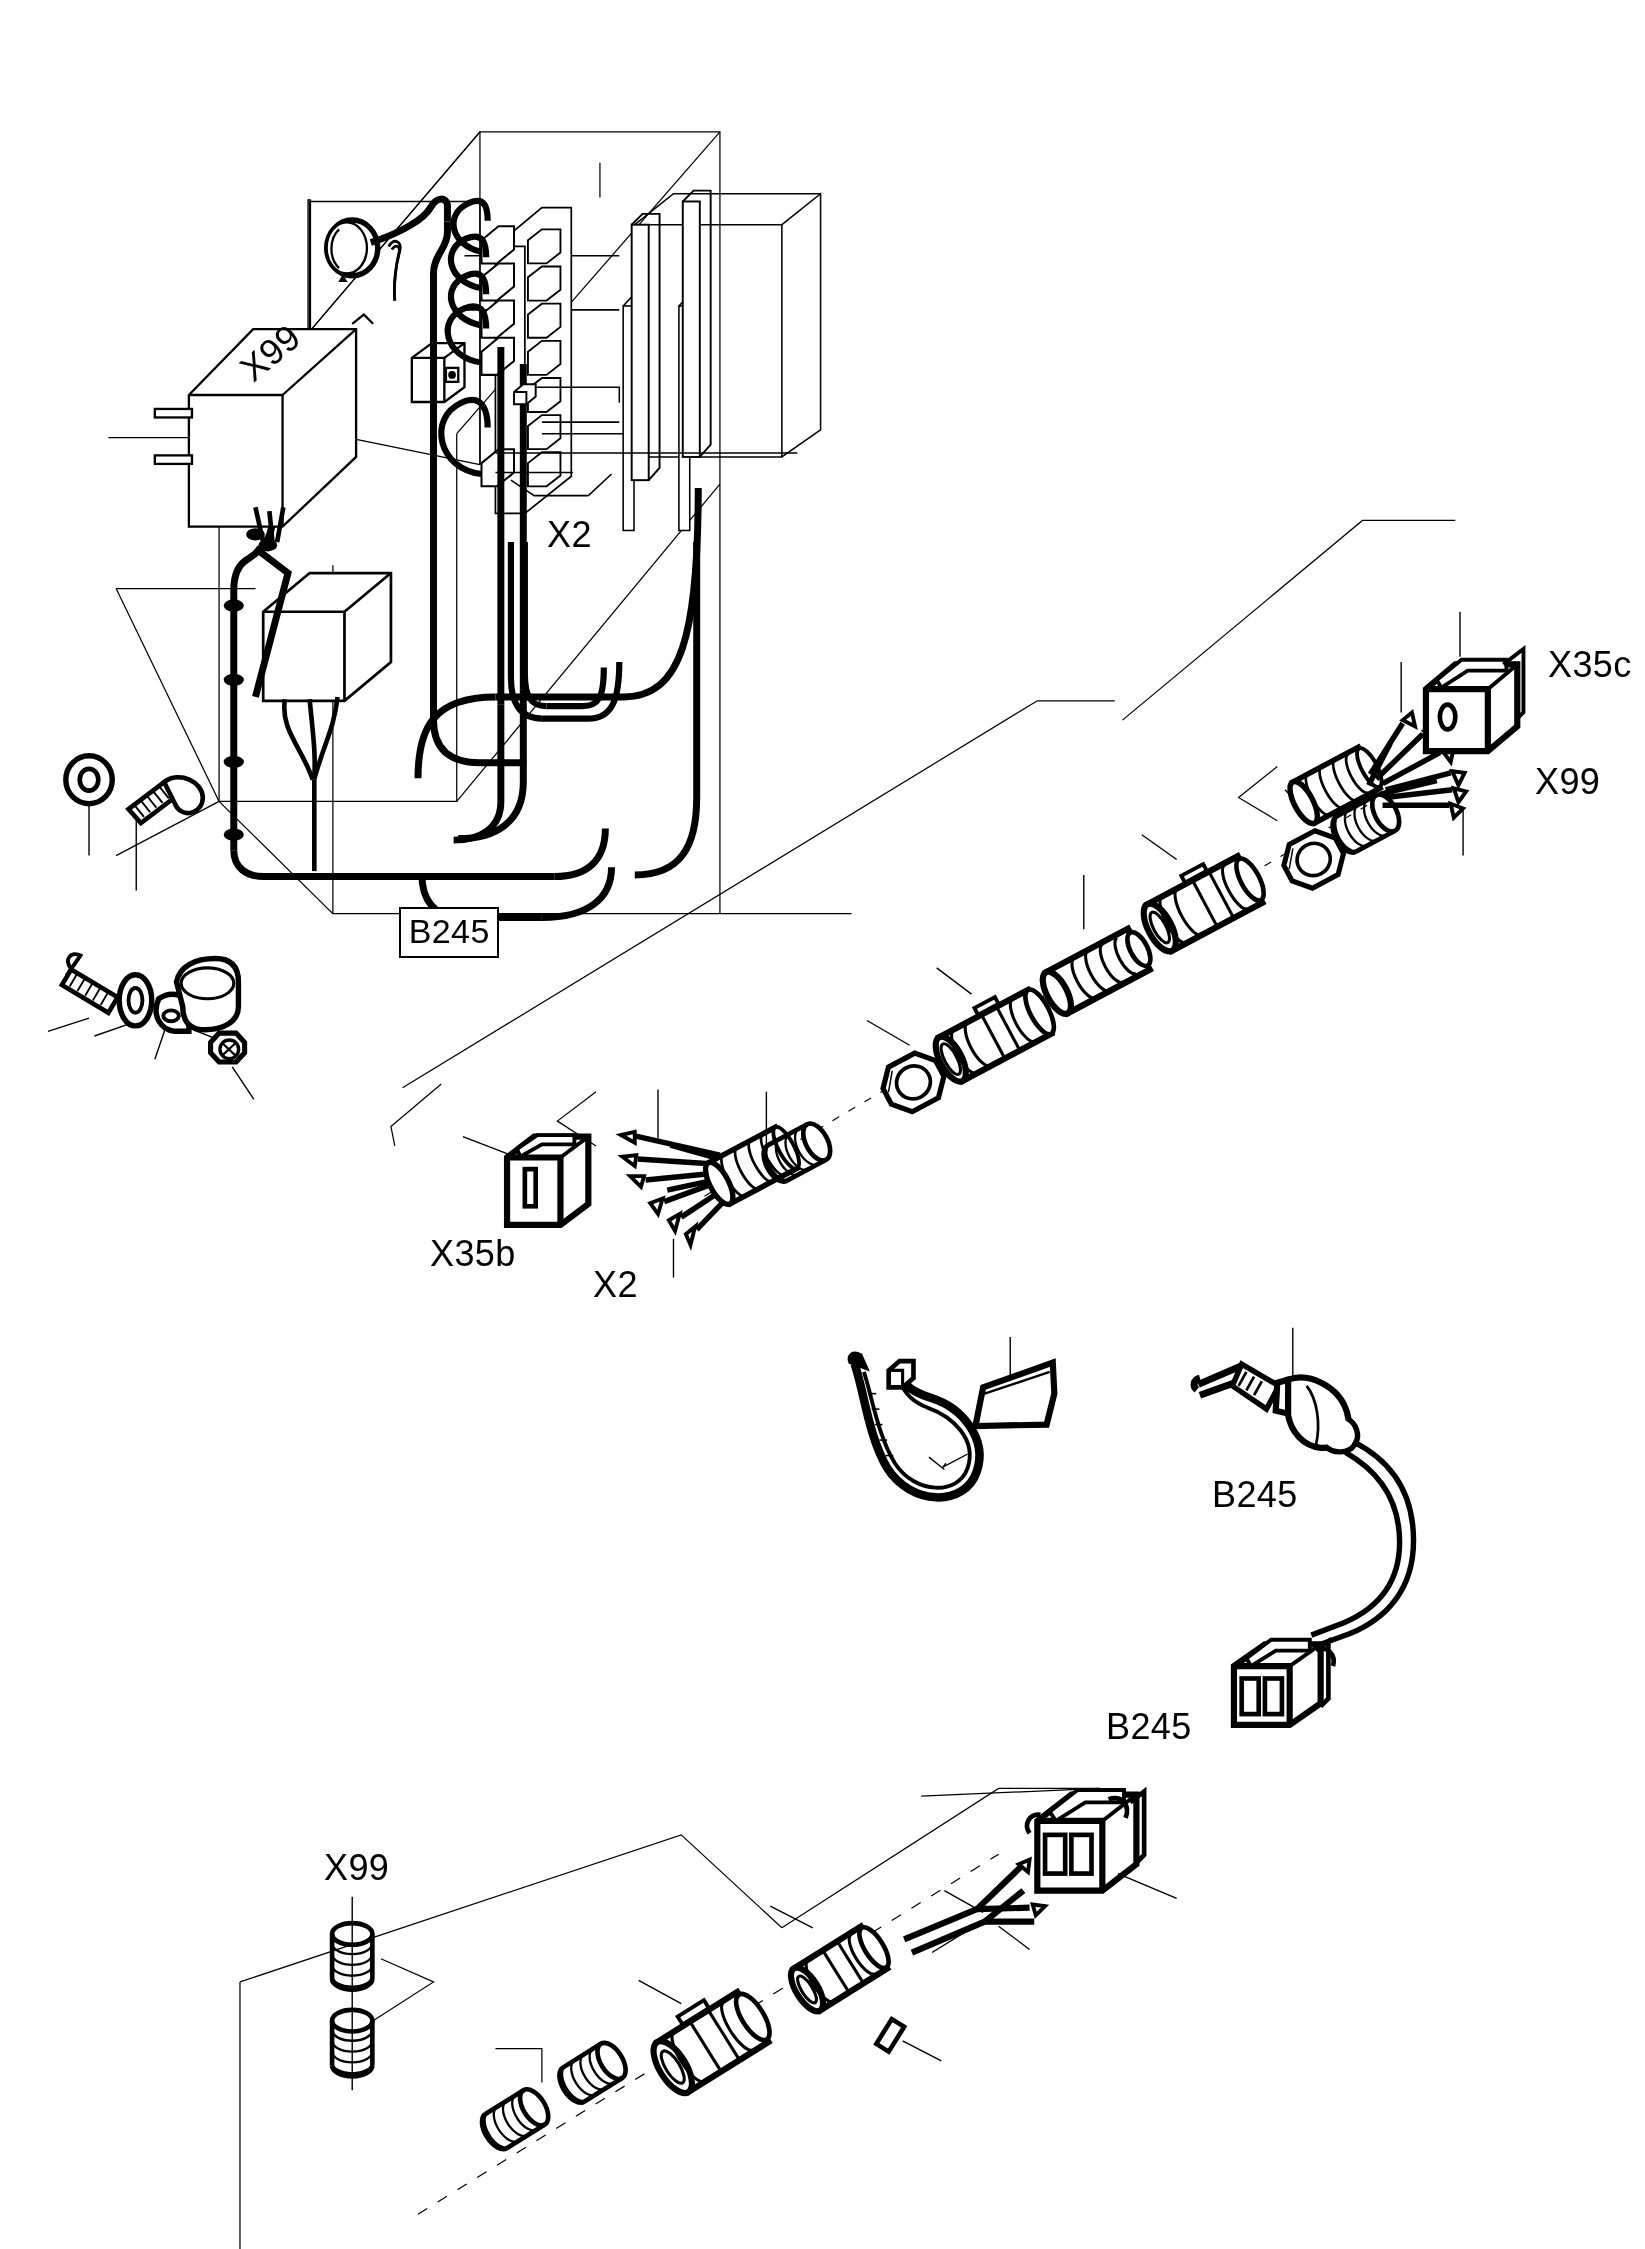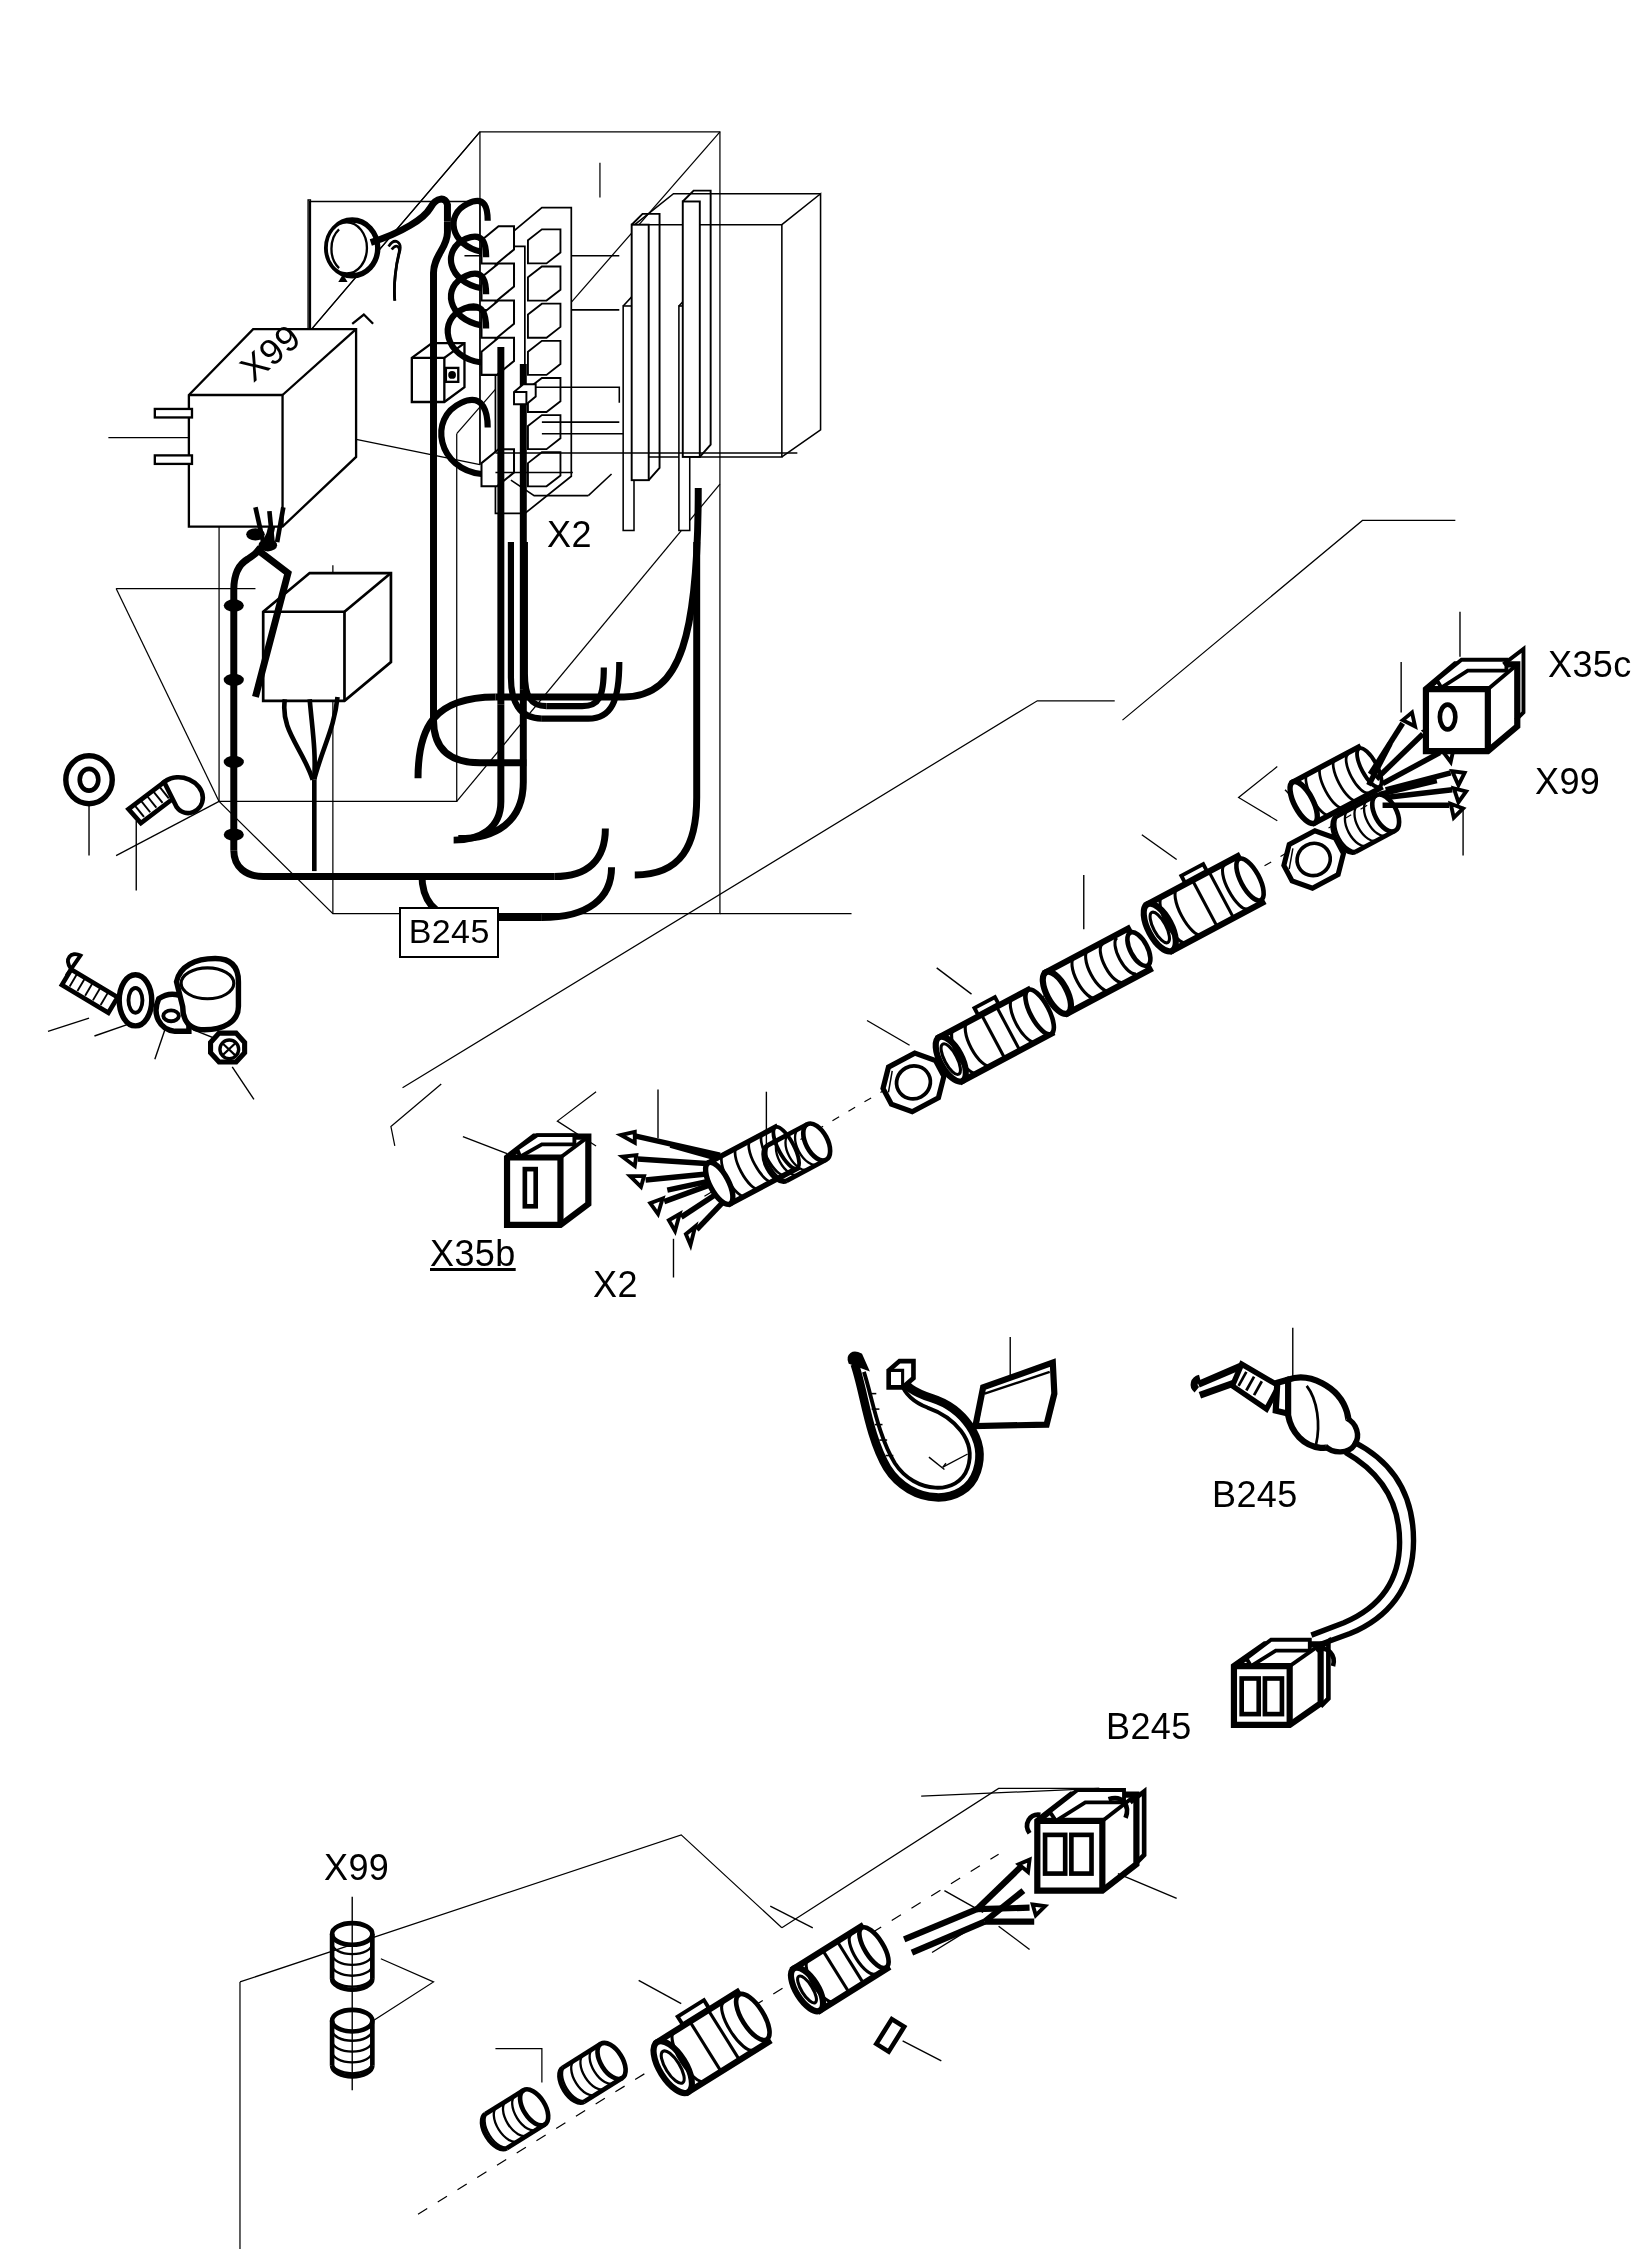--- a/index.html
+++ b/index.html
@@ -582,21 +582,21 @@
 <div class="lbl lbl-lg" style="left:232px; top:358px; transform:rotate(-40deg); transform-origin:left top;">X99</div>
 
 <div class="lbl lbl-lg" style="left:547px; top:514px;">X2</div>
 
 <div class="lbl lbl-boxed" style="left:399px; top:907px;">B245</div>
 
 <div class="lbl lbl-lg" style="left:1548px; top:644px;">X35c</div>
 
 <div class="lbl lbl-lg" style="left:1535px; top:761px;">X99</div>
 
-<div class="lbl lbl-lg" style="left:430px; top:1233px;text-decoration:underline;">X35b</div>
+<div class="lbl lbl-lg" style="left:430px; top:1233px;">X35b</div>
 
 <div class="lbl lbl-lg" style="left:593px; top:1264px;">X2</div>
 
 <div class="lbl lbl-lg" style="left:1212px; top:1474px;">B245</div>
 
 <div class="lbl lbl-lg" style="left:1106px; top:1706px;">B245</div>
 
 <div class="lbl lbl-lg" style="left:324px; top:1847px;">X99</div>
 
 </div>

